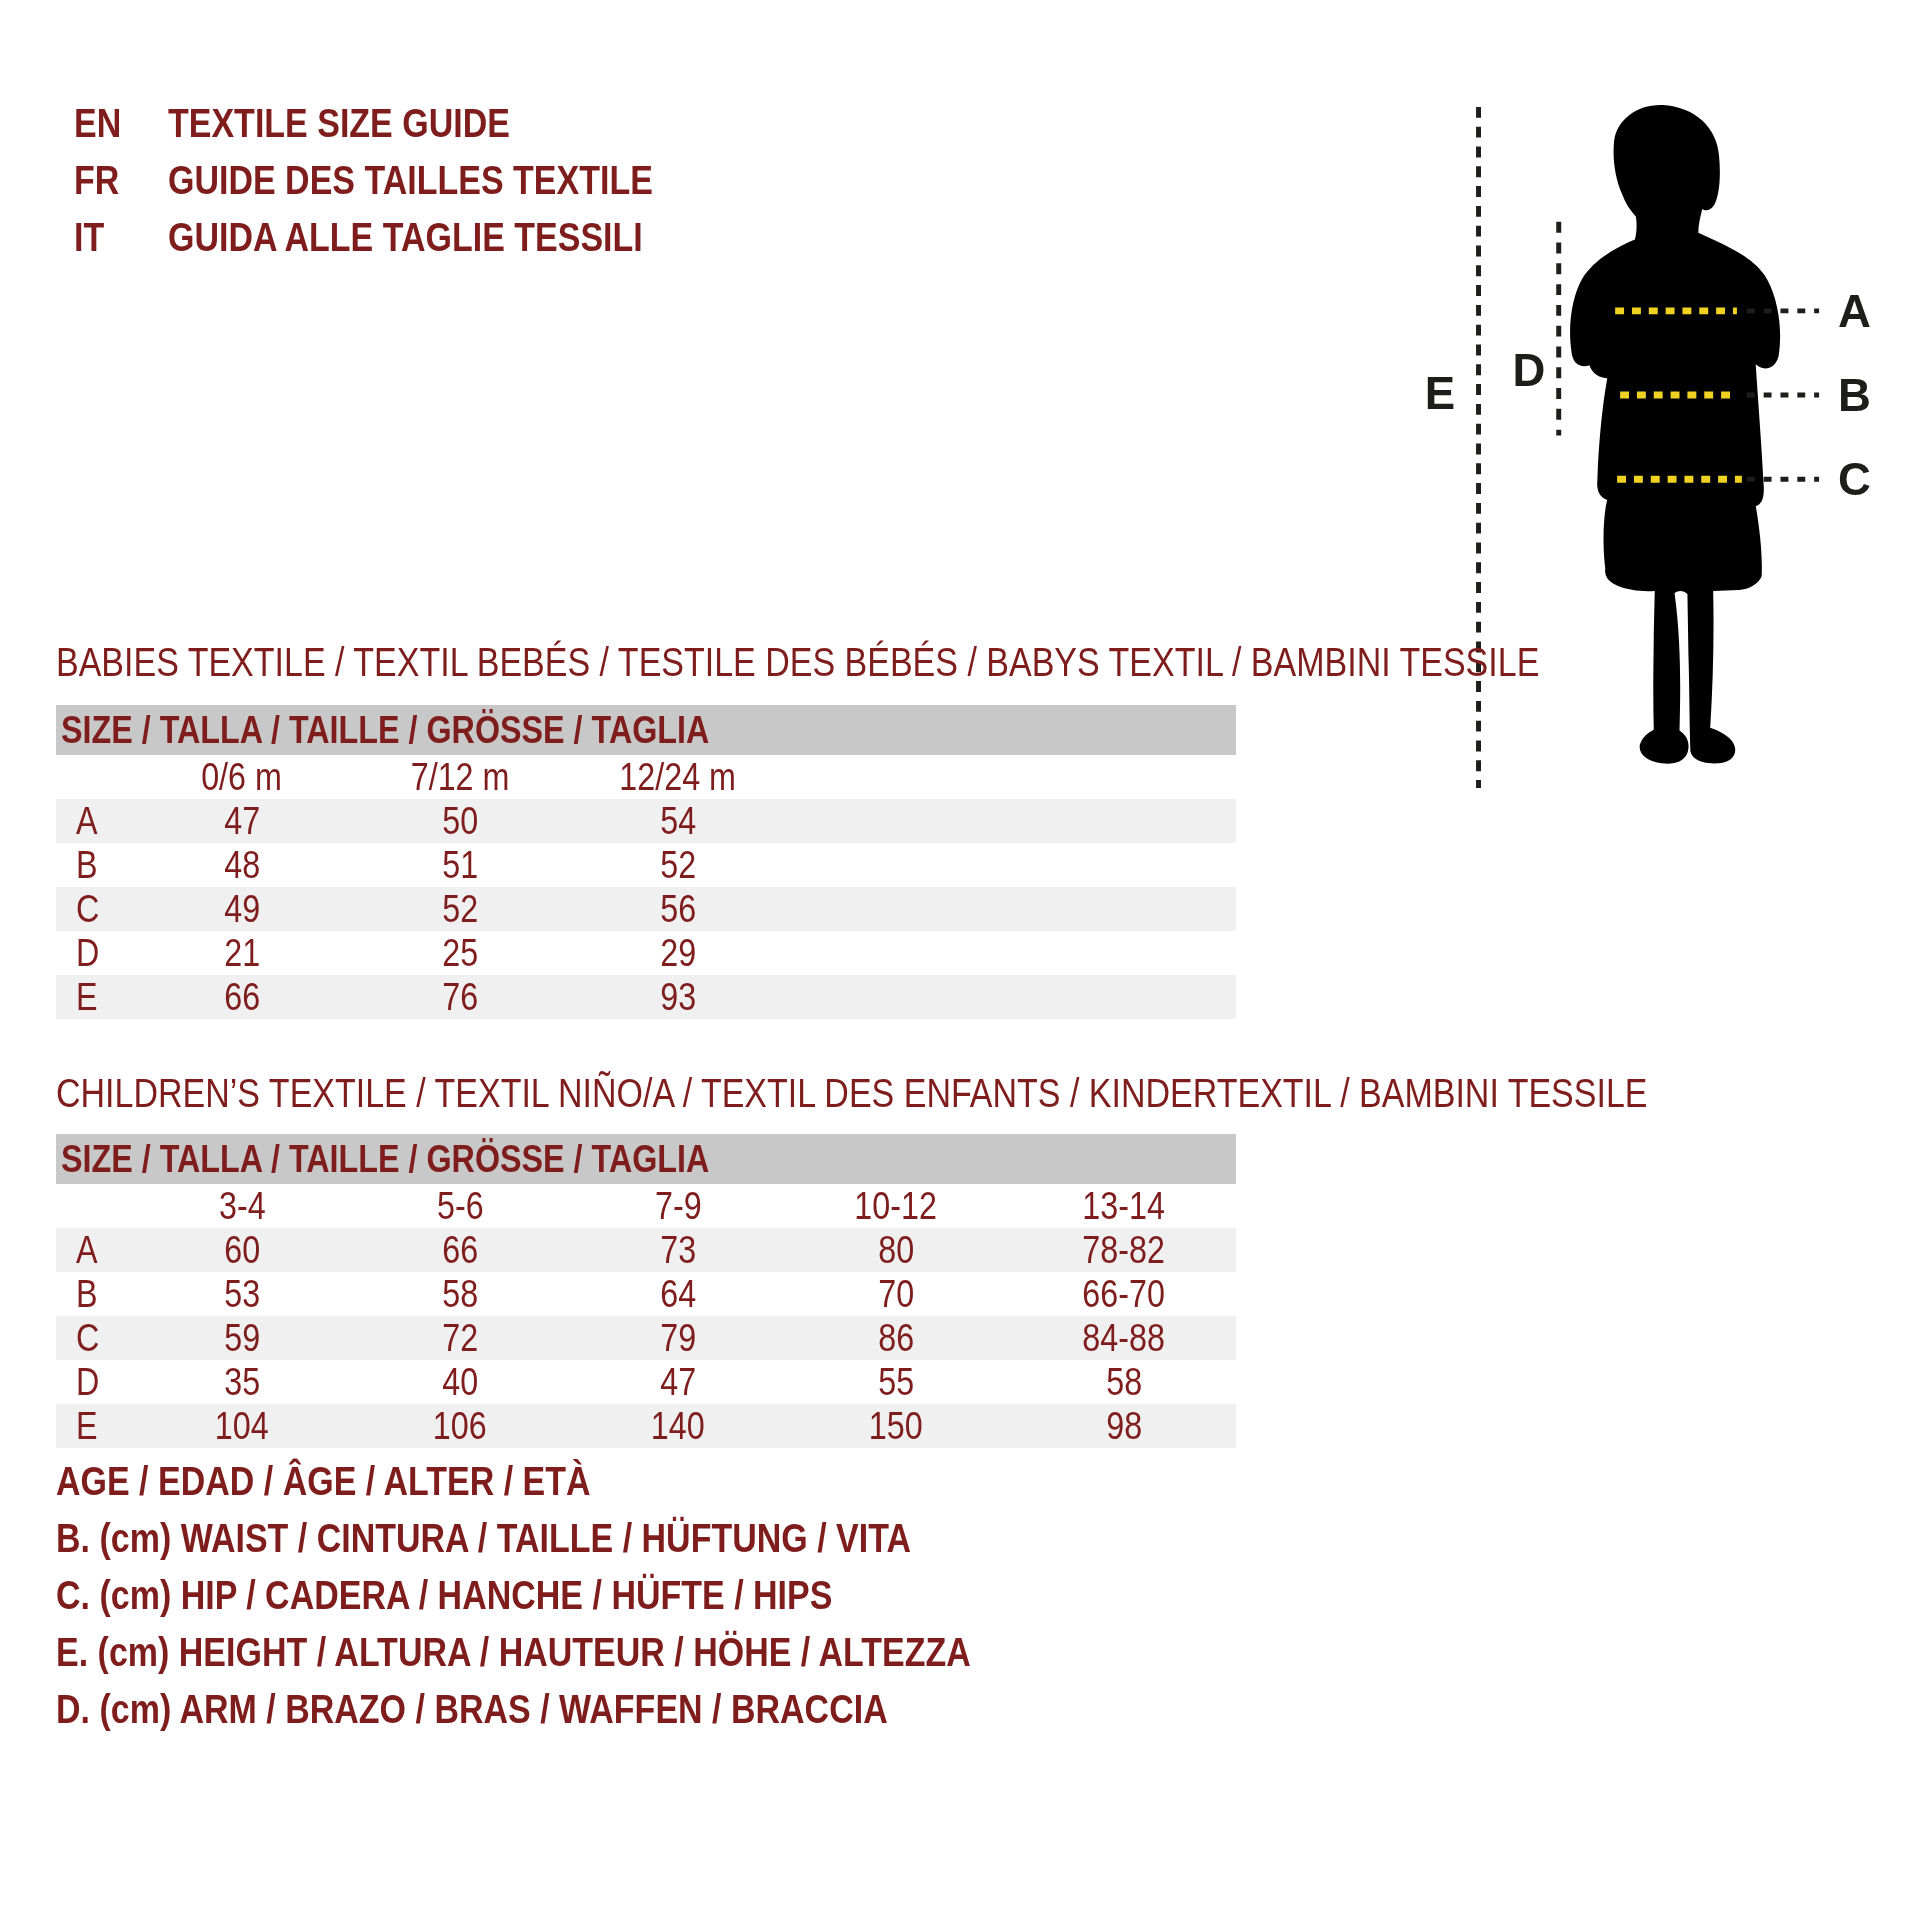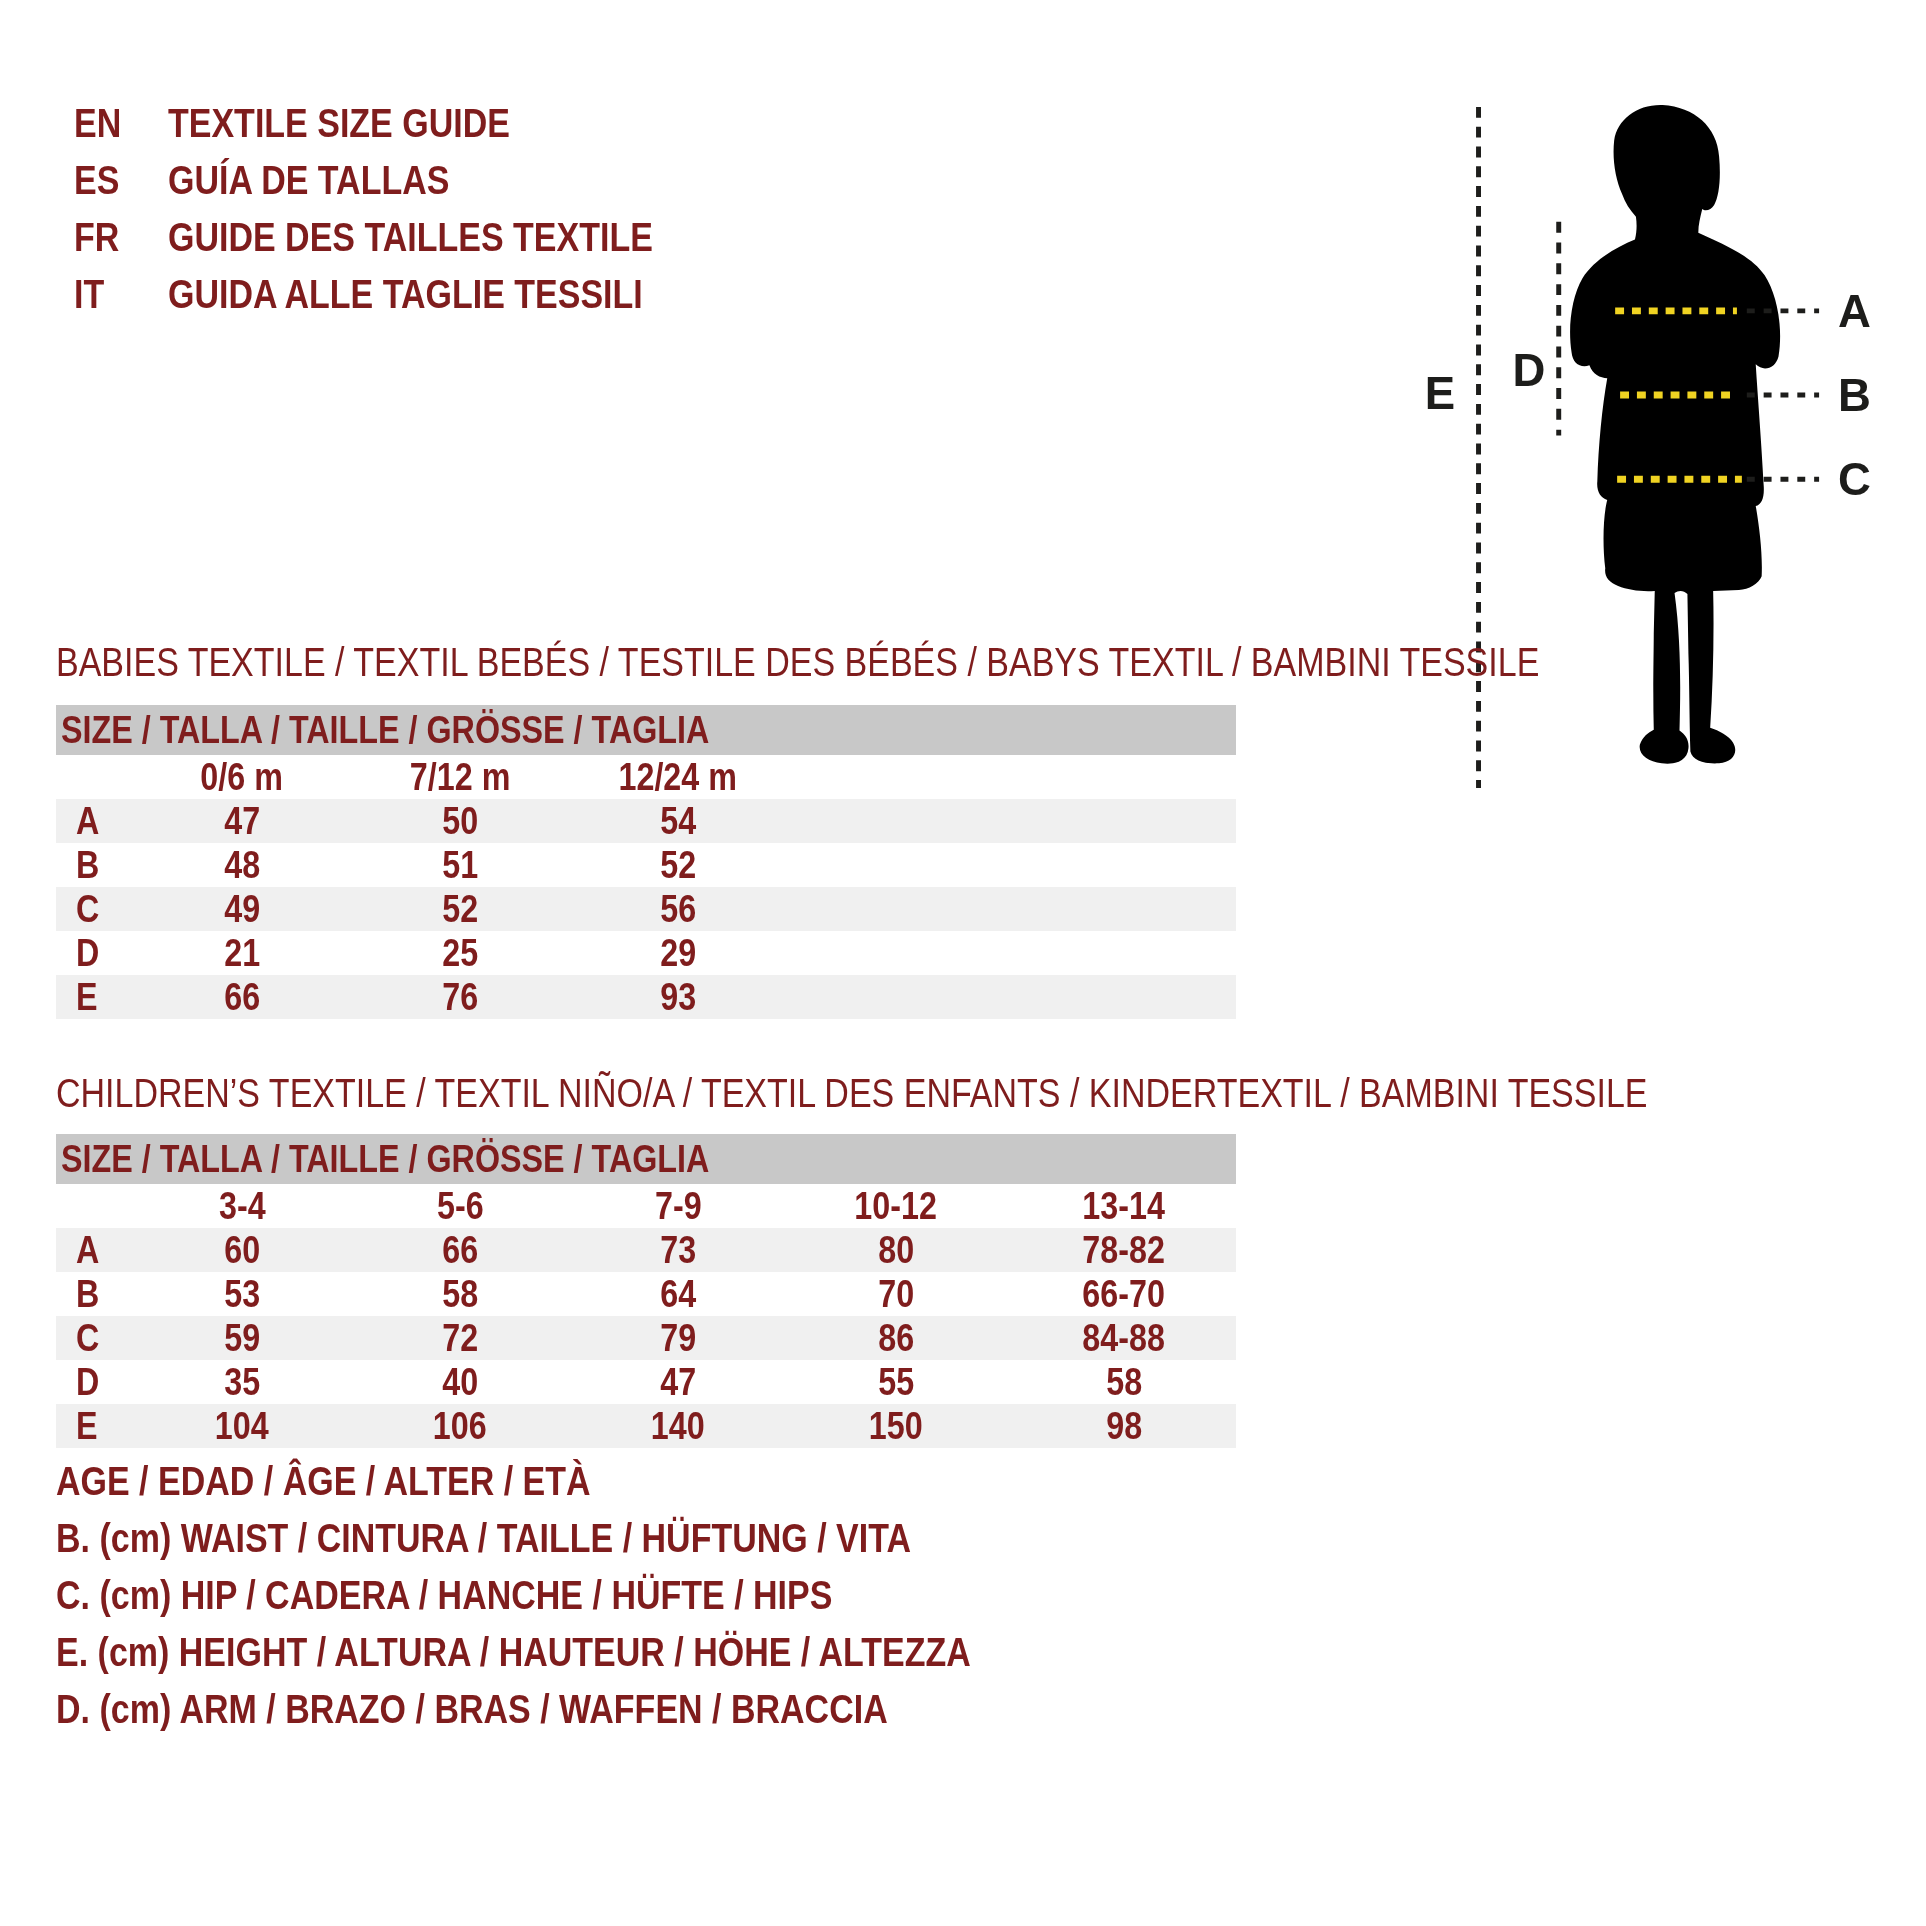--- a/index.html
+++ b/index.html
@@ -14,21 +14,21 @@
   .lang-block{position:absolute;left:74px;top:95px;}
   .lang-row{height:57px;line-height:57px;font-size:40px;font-weight:700;display:flex;}
   .lang-code{width:94px;flex:0 0 94px;}
 
   
   .section-heading{position:absolute;left:56px;font-size:40px;font-weight:400;height:48px;line-height:48px;}
 
   
   .size-table{position:absolute;left:56px;width:1180px;}
   .size-bar{height:50px;line-height:50px;background:#c8c8c8;font-size:38px;font-weight:700;padding-left:5px;box-sizing:border-box;}
-  .t-row{display:flex;height:44px;line-height:44px;font-size:38px;font-weight:700;}
+  .t-row{display:flex;height:44px;line-height:44px;font-size:38px;font-weight:400;}
   .t-row.stripe{background:#f0f0f0;}
   .cell{flex:0 0 218px;width:218px;text-align:center;}
   .cell.wide{flex:0 0 238px;width:238px;}
   .cell.letter{flex:0 0 77px;width:77px;text-align:left;padding-left:20px;box-sizing:border-box;}
 
   
   .legend-block{position:absolute;left:56px;top:1453px;}
   .legend-line{height:57px;line-height:57px;font-size:40px;font-weight:700;}
 
   
@@ -38,24 +38,20 @@
 </style>
 </head>
 <body>
 
 <div id="canvas">
 
   <div class="lang-block">
     <div class="lang-row">
       <span class="lang-code"><span class="cond">EN</span></span>
       <span class="cond">TEXTILE SIZE GUIDE</span>
-    </div>
-    <div class="lang-row">
-      <span class="lang-code"><span class="cond">ES</span></span>
-      <span class="cond">GUÍA DE TALLAS</span>
     </div>
     <div class="lang-row">
       <span class="lang-code"><span class="cond">FR</span></span>
       <span class="cond">GUIDE DES TAILLES TEXTILE</span>
     </div>
     <div class="lang-row">
       <span class="lang-code"><span class="cond">IT</span></span>
       <span class="cond">GUIDA ALLE TAGLIE TESSILI</span>
     </div>
   </div>

